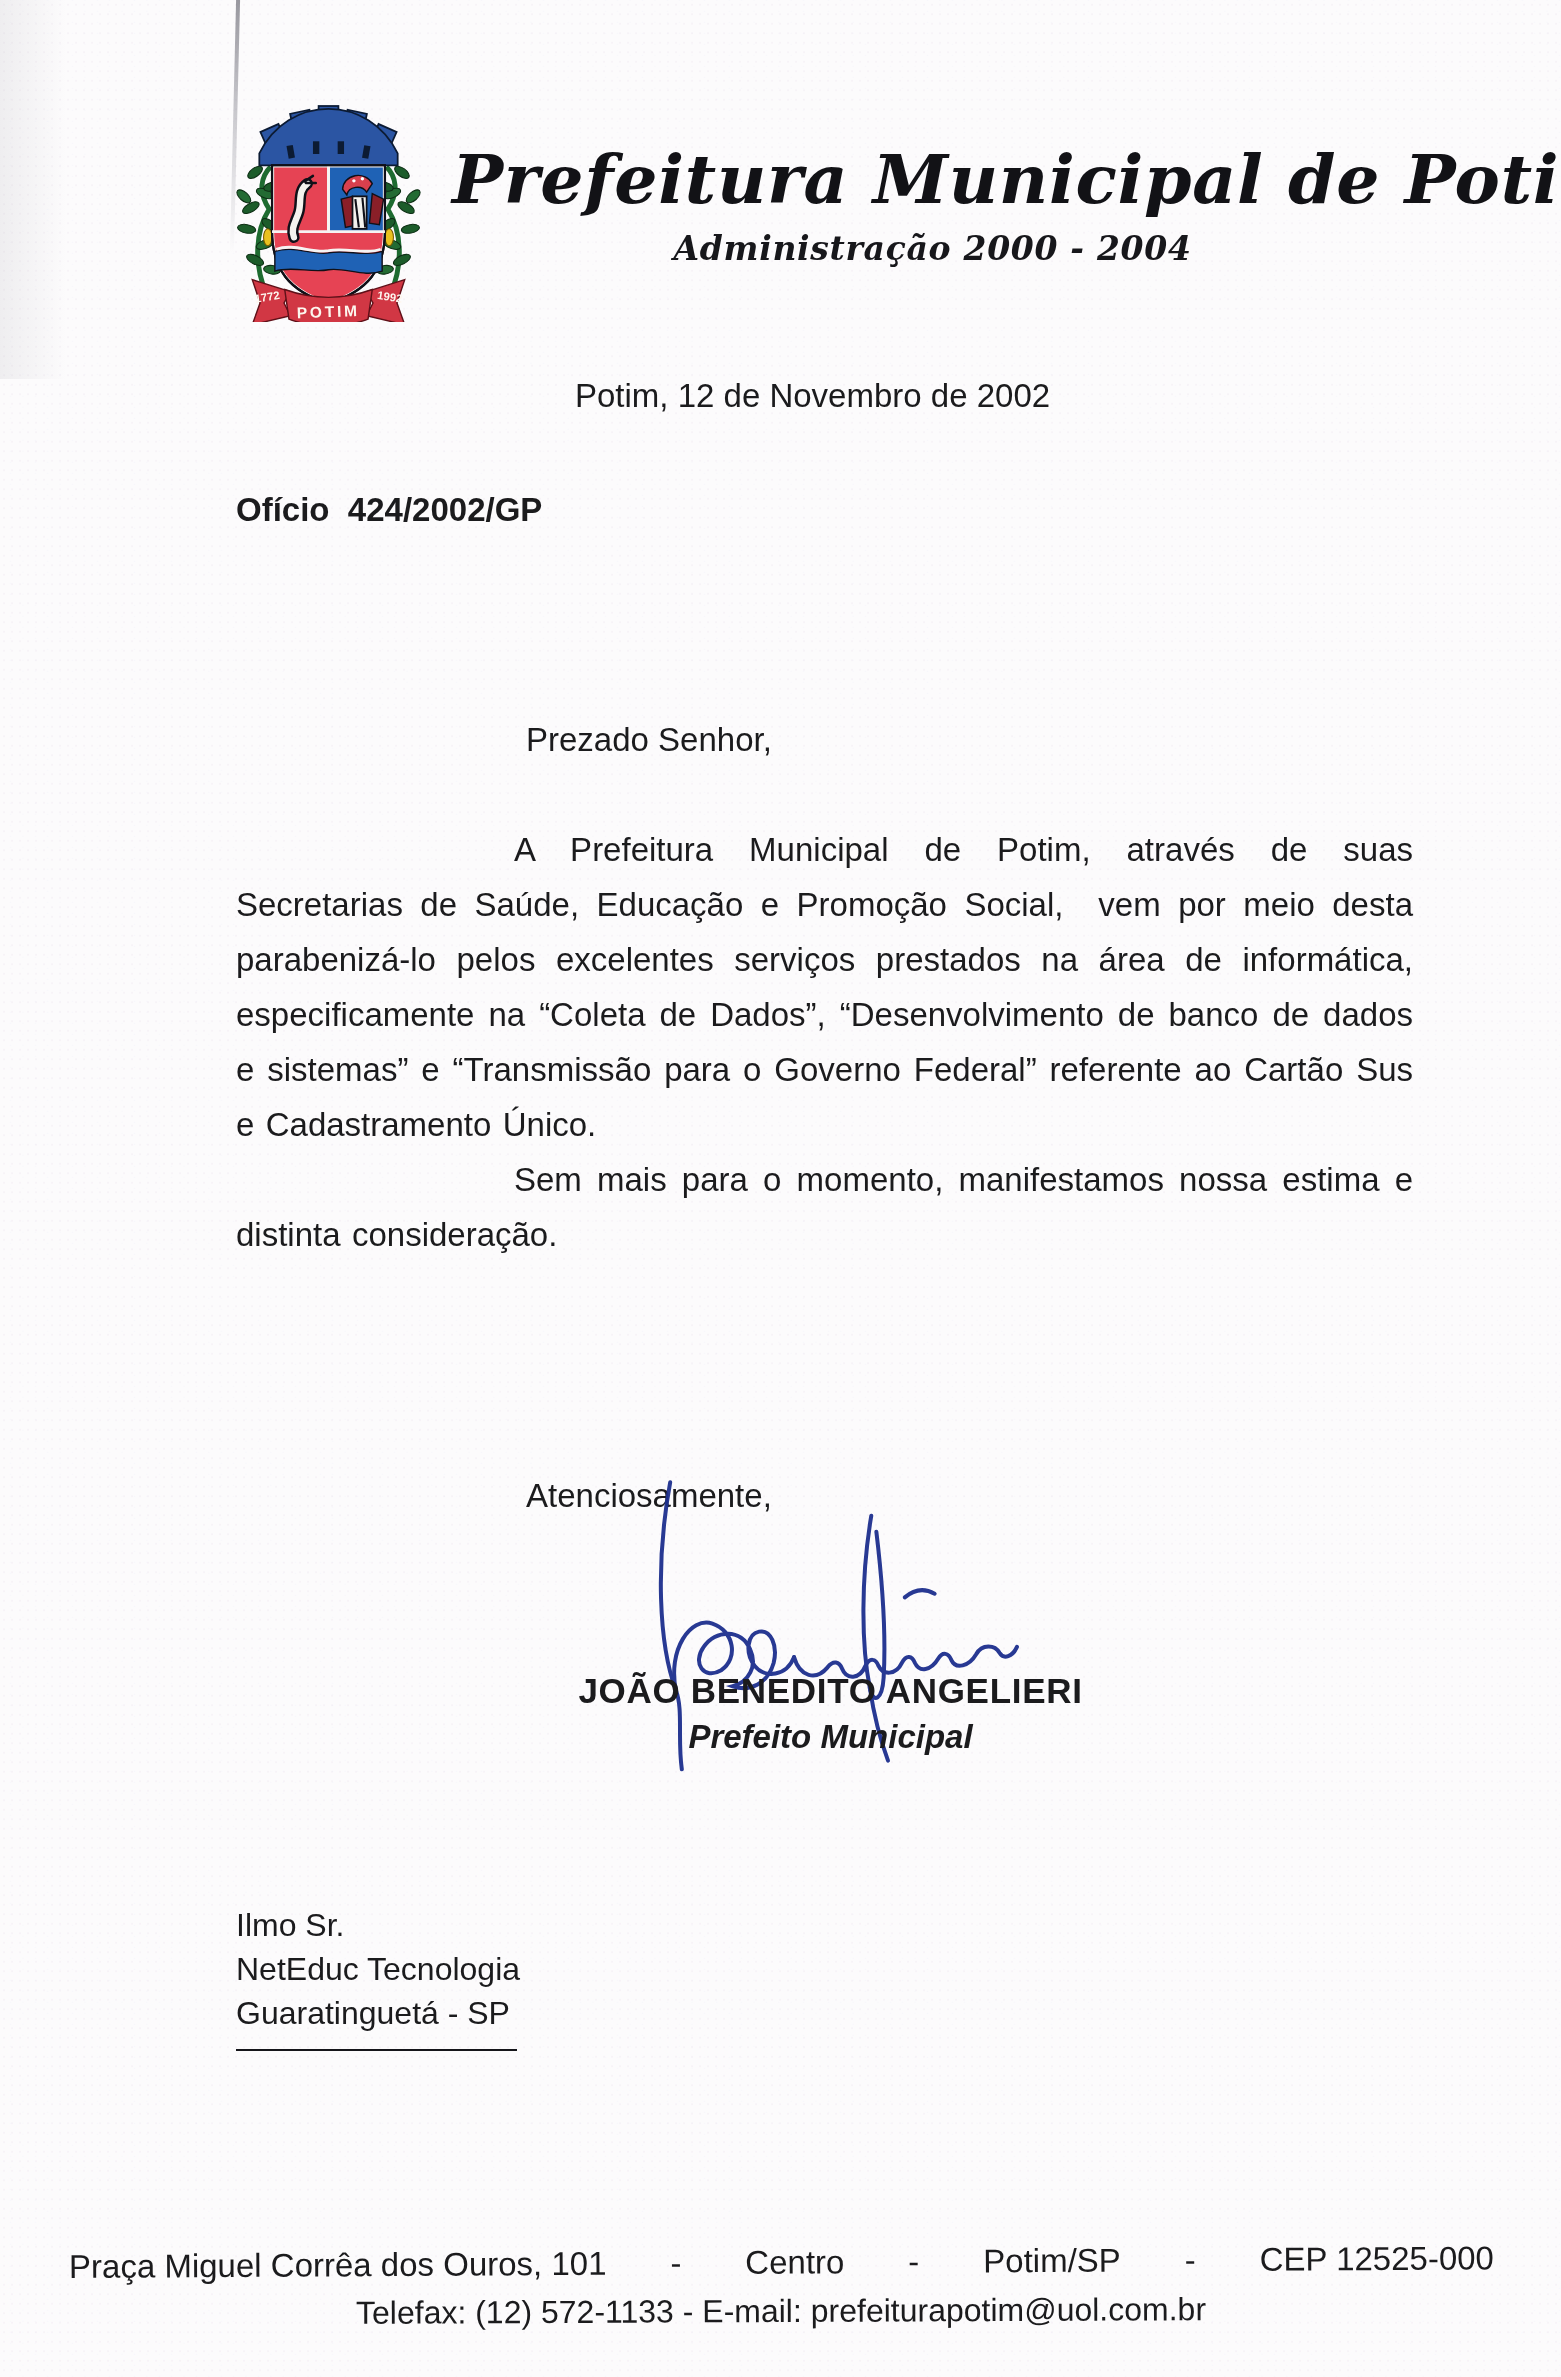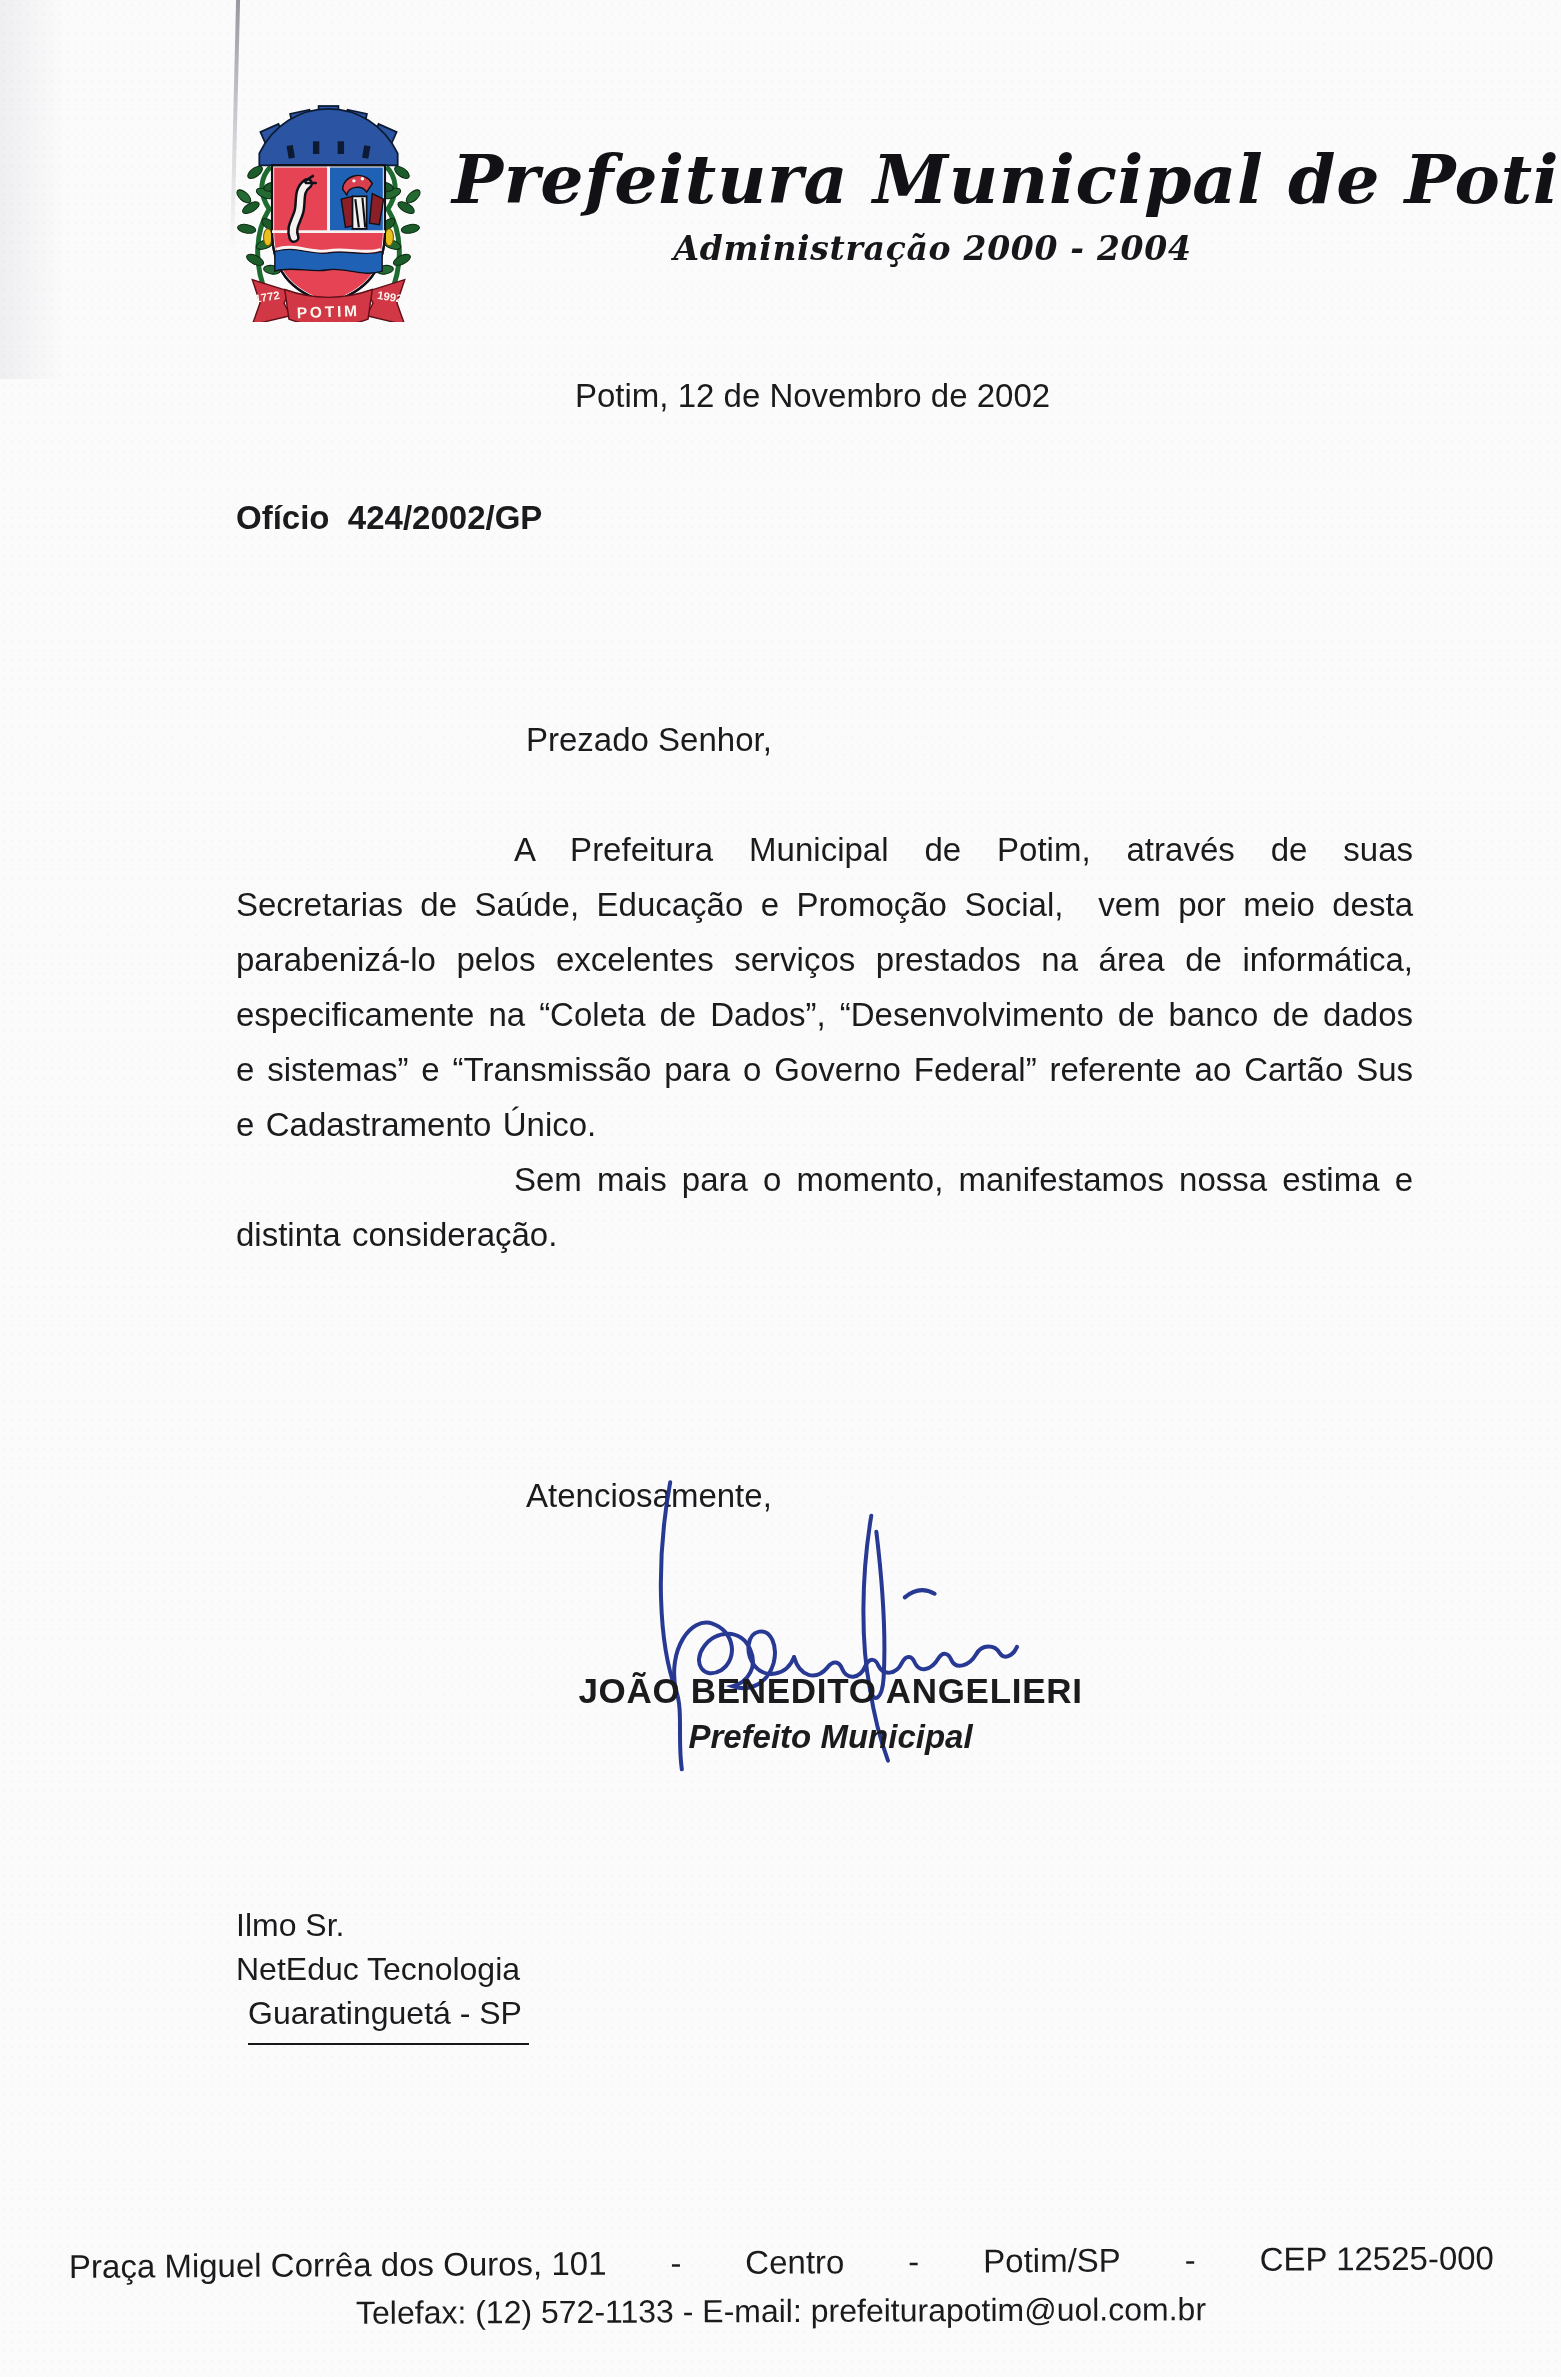--- a/index.html
+++ b/index.html
@@ -38,36 +38,36 @@
     letter-spacing:0.7px;white-space:nowrap;
   }
   .admin-line{
     font-family:"DejaVu Serif", serif;
     font-style:italic;font-weight:bold;
     font-size:33px;margin-top:13px;color:#17171b;
     letter-spacing:0.7px;
   }
   
   .date-line{left:575px;top:377px;font-size:33px;}
-  .ref-block{left:236px;top:489px;font-weight:bold;font-size:33px;line-height:41px;margin-top:8px;}
+  .ref-block{left:236px;top:489px;font-weight:bold;font-size:33px;line-height:41px;}
   .salutation{left:526px;top:721px;font-size:33px;}
   .body-text{
     left:236px;top:822px;width:1177px;
     font-size:33px;line-height:55px;
     text-align:justify;word-spacing:2.2px;
   }
   .body-text p{margin:0;text-indent:278px;}
   .closing{left:526px;top:1477px;font-size:33px;}
   .signature-svg{left:625px;top:1475px;width:408px;height:306px;}
   .signer{left:510px;top:1671px;width:641px;text-align:center;}
   .signer-name{font-size:35px;font-weight:bold;letter-spacing:0.7px;white-space:nowrap;}
   .signer-title{font-size:33px;font-weight:bold;font-style:italic;margin-top:7.3px;}
   .addressee{left:236px;top:1903px;font-size:32px;line-height:44px;}
   .addr-bold{font-weight:bold;}
-  .addr-underline{display:inline-block;border-bottom:2.9px solid #15151a;padding-bottom:8px;padding-right:7.3px;margin-left:12px;}
+  .addr-underline{display:inline-block;border-bottom:2.9px solid #15151a;padding-bottom:14px;padding-right:7.3px;}
   
   .footer-line1{
     left:69px;top:2248px;width:1425px;
     display:flex;justify-content:space-between;align-items:baseline;
     font-size:33px;transform:rotate(-0.35deg);transform-origin:left center;
     white-space:nowrap;
   }
   .footer-line2{
     left:0;top:2293px;width:1562px;text-align:center;
     font-size:32px;transform:rotate(-0.25deg);

